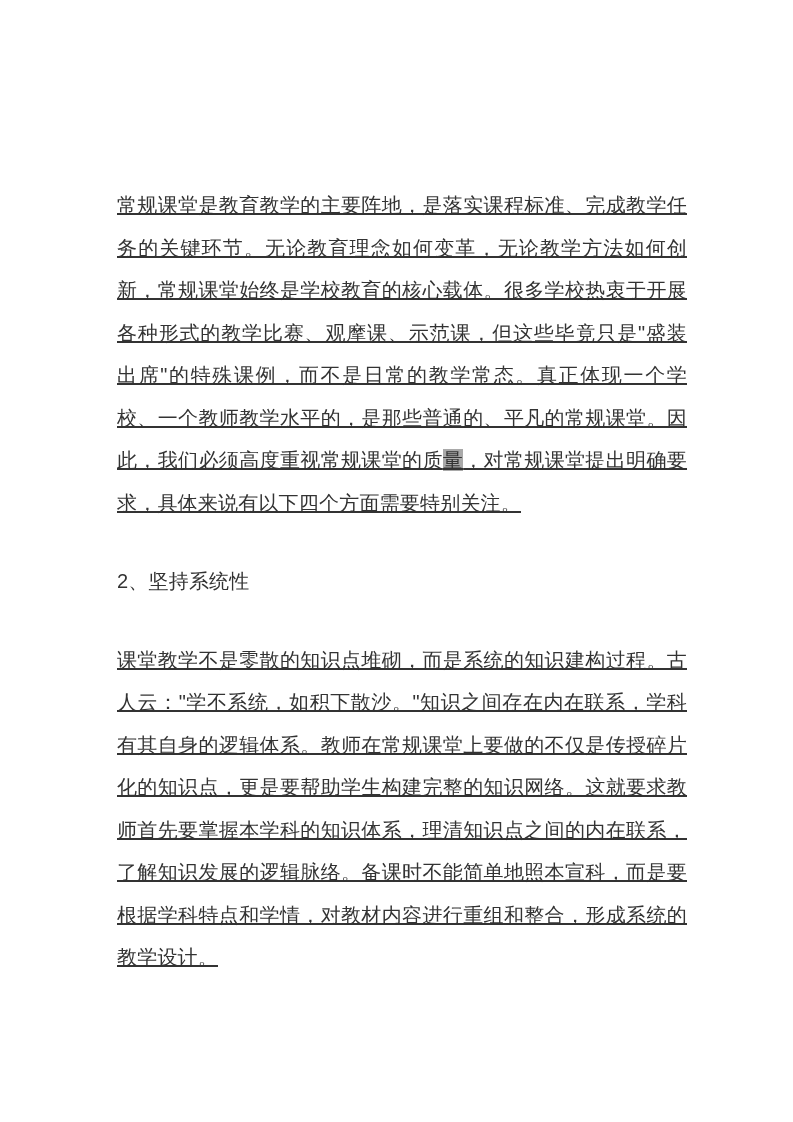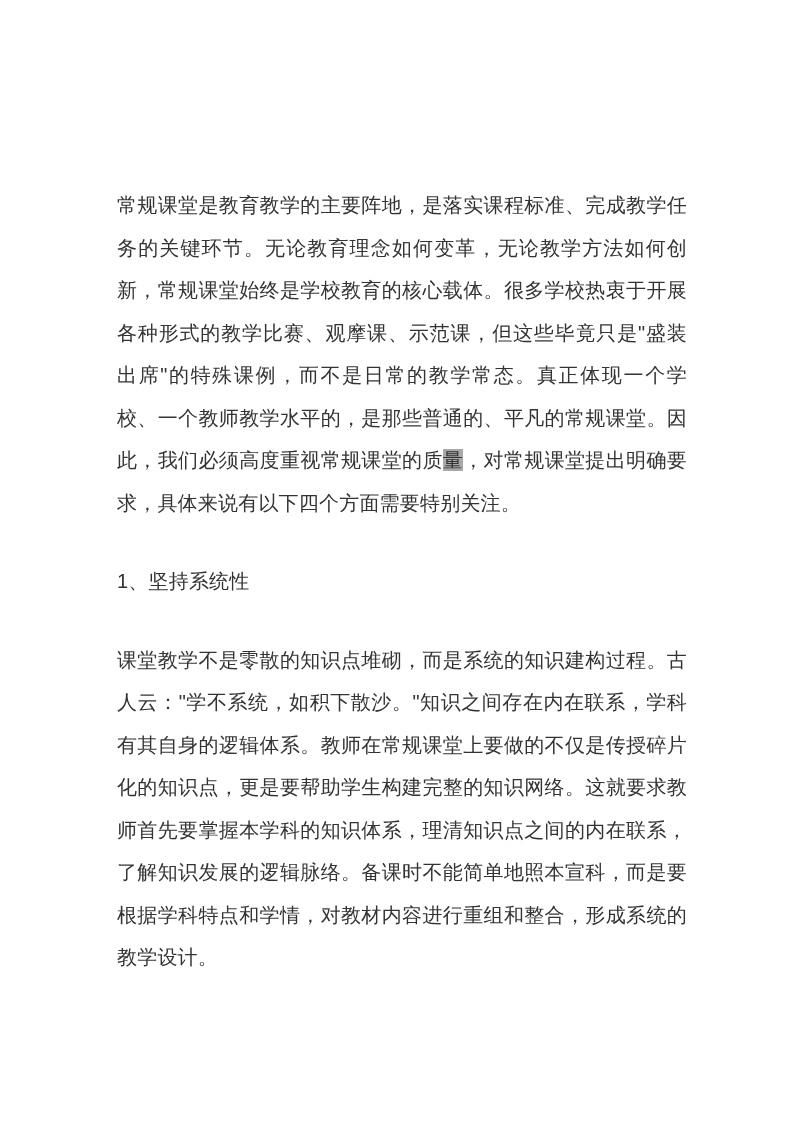--- a/index.html
+++ b/index.html
@@ -18,35 +18,36 @@
     width: 793px;
     padding: 184px 106px 0 117px;
   }
   .para {
     margin: 0 0 36px 0;
     font-size: 20px;
     line-height: 42.5px;
     color: var(--text-color, #333333);
     text-align: justify;
     letter-spacing: 0.2px;
+    text-decoration: underline;
   }
   .heading {
     margin: 0 0 36px 0;
     font-size: 20px;
     line-height: 42.5px;
     font-weight: 400;
     color: var(--text-color, #333333);
     letter-spacing: 0.2px;
   }
   .hl {
     background: var(--highlight-color, #a9a9a9);
   }
 </style>
 </head>
 <body>
 
 <div class="content">
   <p class="para"><span>常规课堂是教育教学的主要阵地，是落实课程标准、完成教学任务的关键环节。无论教育理念如何变革，无论教学方法如何创新，常规课堂始终是学校教育的核心载体。很多学校热衷于开展各种形式的教学比赛、观摩课、示范课，但这些毕竟只是"盛装出席"的特殊课例，而不是日常的教学常态。真正体现一个学校、一个教师教学水平的，是那些普通的、平凡的常规课堂。因此，我们必须高度重视常规课堂的质</span><span class="hl">量</span><span>，对常规课堂提出明确要求，具体来说有以下四个方面需要特别关注。</span></p>
 
-  <h2 class="heading">1、坚持系统性</h2>
+  <h2 class="heading">2、坚持系统性</h2>
 
   <p class="para">课堂教学不是零散的知识点堆砌，而是系统的知识建构过程。古人云："学不系统，如积下散沙。"知识之间存在内在联系，学科有其自身的逻辑体系。教师在常规课堂上要做的不仅是传授碎片化的知识点，更是要帮助学生构建完整的知识网络。这就要求教师首先要掌握本学科的知识体系，理清知识点之间的内在联系，了解知识发展的逻辑脉络。备课时不能简单地照本宣科，而是要根据学科特点和学情，对教材内容进行重组和整合，形成系统的教学设计。</p>
 </div>
 
 </body></html>

